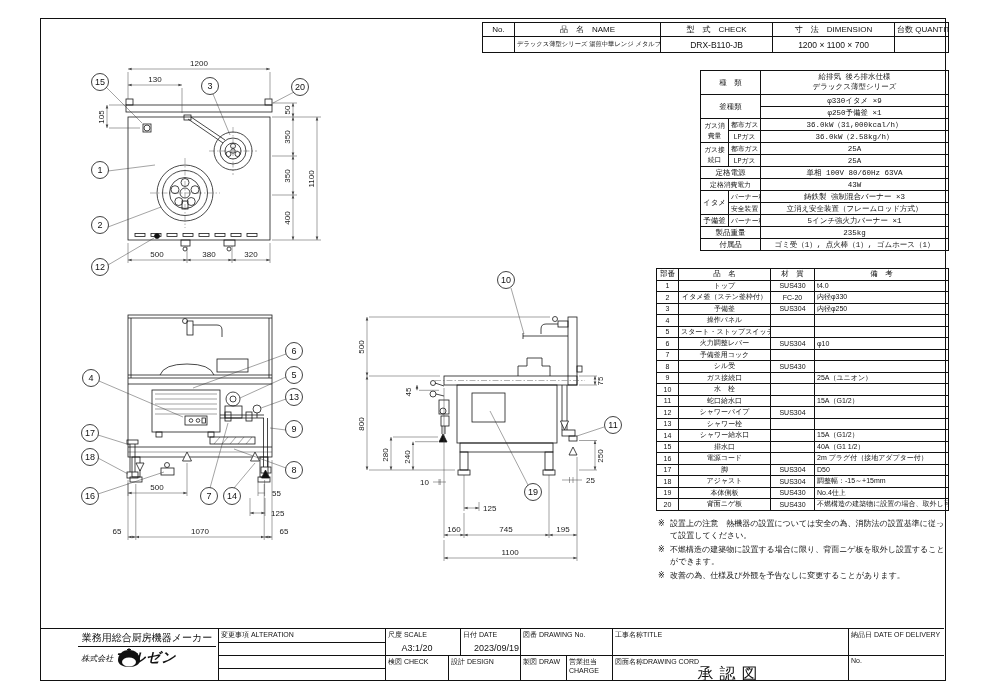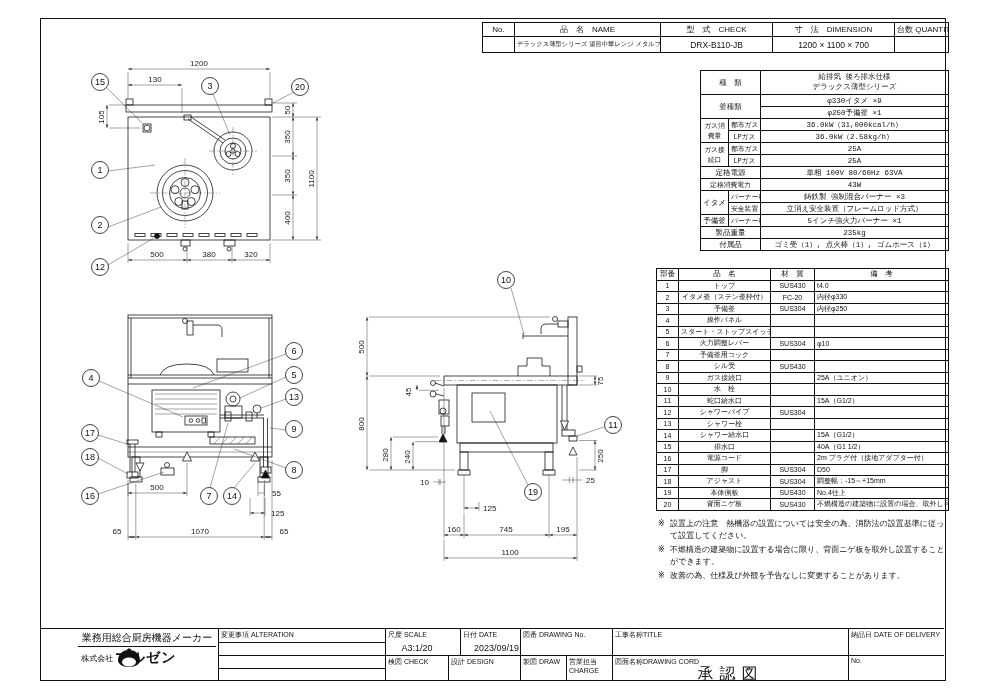--- a/index.html
+++ b/index.html
@@ -32,21 +32,21 @@
   .note-item .mk{width:12px;flex:none;}
   .note-item .tx{white-space:normal;}
   
   .tblock{left:40px;top:628px;width:904px;height:52px;border-top:1.5px solid #111;font-size:7px;}
   .cell{position:absolute;border-left:1px solid #111;box-sizing:border-box;}
   .cell .lab{position:absolute;left:2px;top:1px;font-size:7px;}
   .cell .val{position:absolute;left:0;right:0;bottom:2px;text-align:center;font-size:9px;}
   .hline{position:absolute;left:0;right:0;border-top:1px solid #111;}
   .company{left:0;top:0;width:178px;height:52px;border-left:none;text-align:center;}
   .tagline{display:inline-block;margin-top:2px;font-size:10px;border-bottom:1px solid #111;padding:0 4px 1px;margin-left:36px;}
-  .logorow{display:flex;align-items:center;justify-content:center;gap:2px;height:22px;}
+  .logorow{display:flex;align-items:center;justify-content:center;gap:2px;height:22px;font-style:italic;}
   .kk{font-size:8px;}
   .mz{font-size:14px;font-weight:bold;letter-spacing:1px;}
   .men{font-size:7.2px;letter-spacing:1.5px;margin-top:40px;}
   .approve{position:absolute;left:0;right:0;top:8px;text-align:center;font-size:16px;letter-spacing:6px;}
   
   .dimtxt{font-size:8px;fill:#222;font-family:"Liberation Sans","DejaVu Sans",sans-serif;}
   .btxt{font-size:9px;fill:#111;font-family:"Liberation Sans","DejaVu Sans",sans-serif;}
   svg{position:absolute;overflow:visible;}
   .ln{stroke:#1a1a1a;stroke-width:.8;fill:none;}
   .thin{stroke:#333;stroke-width:.45;fill:none;}

